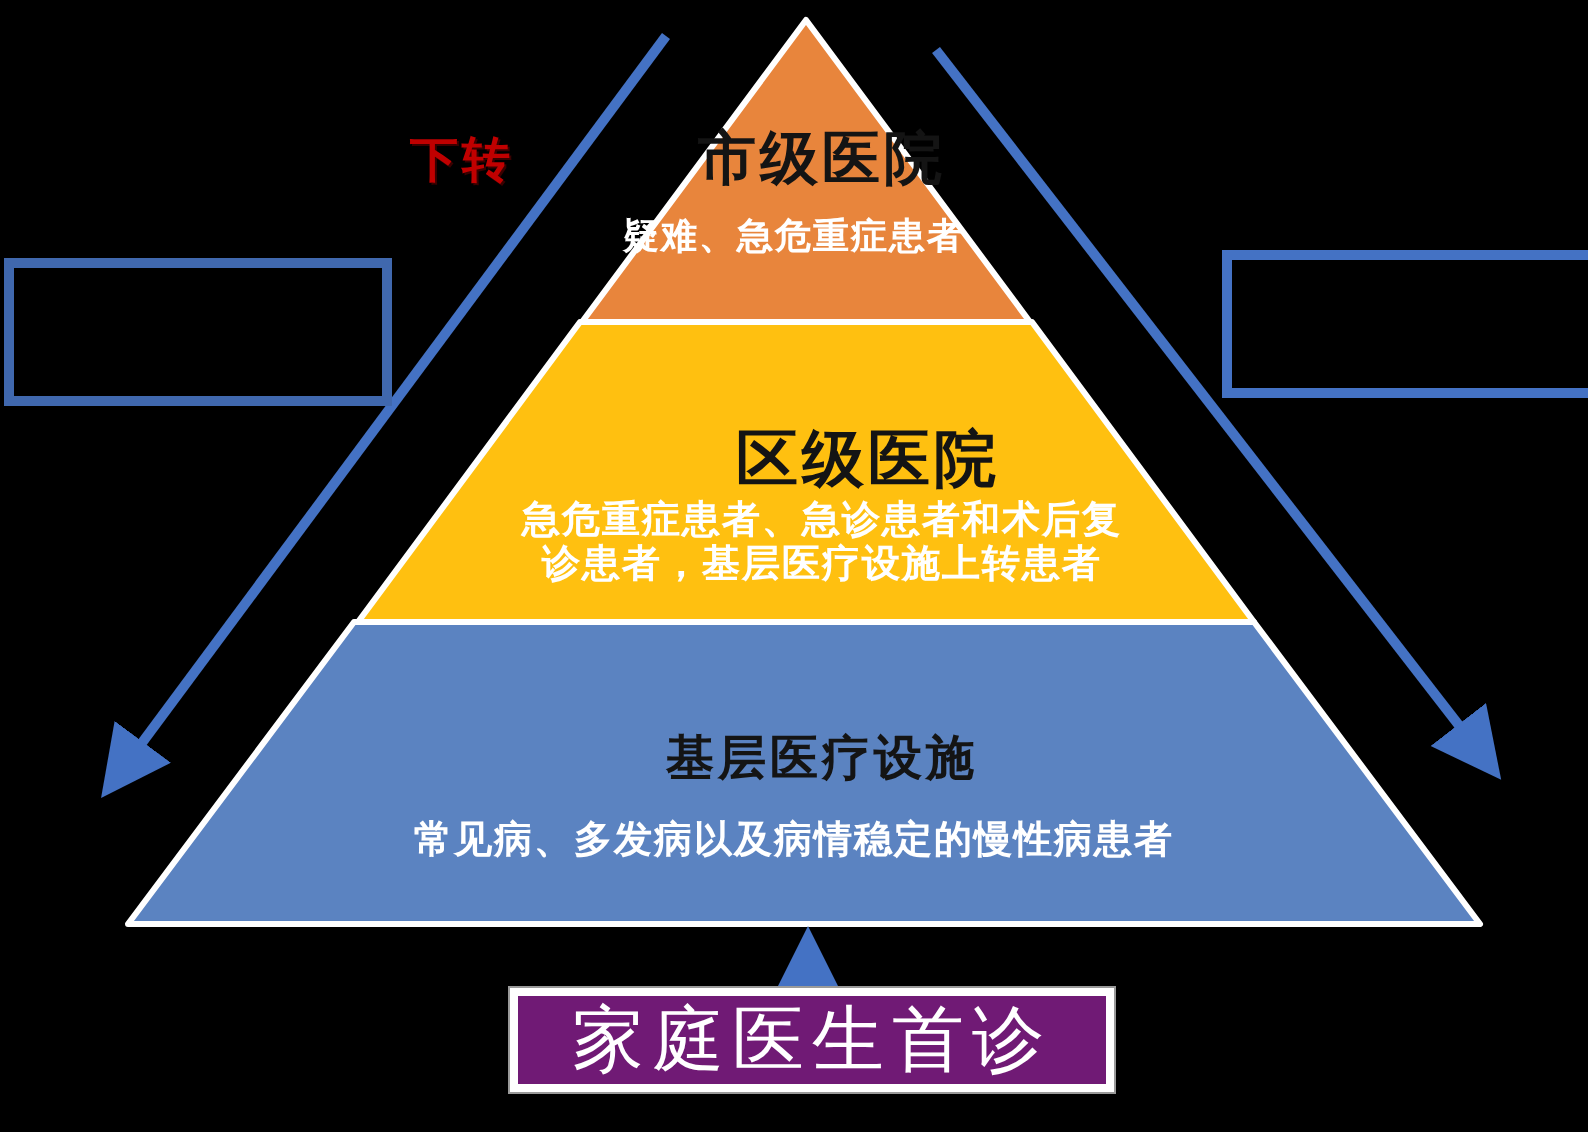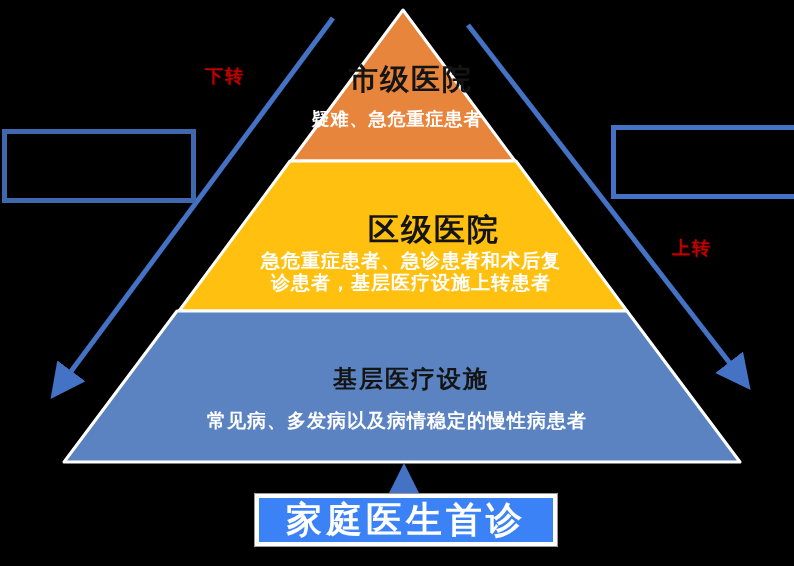--- a/index.html
+++ b/index.html
@@ -24,45 +24,45 @@
     letter-spacing:1px;
   }
   #t1-title{top:60px;font-size:29px;}
   #t1-sub{top:108px;font-size:18px;line-height:21px;}
   #t2-title{top:209px;font-size:31px;padding-left:46px;}
   #t2-sub{top:249px;padding-left:28px;}
   #t3-title{top:363px;font-size:24px;}
   #t3-sub{top:409px;}
   .transfer-label{
     position:absolute;
-    color:#C00000;font-size:18px;font-weight:bold;
+    color:#C00000;font-size:24px;font-weight:bold;
     letter-spacing:2px;
     text-shadow:1px 1px 0 #3a0000;
   }
   #down-label{left:205px;top:64px;}
   #up-label{left:672px;top:236px;}
   .side-box{
     position:absolute;background:transparent;
   }
   #left-box{
     left:2px;top:129px;width:184px;height:64px;
     border:5px solid #4068AE;
   }
   #right-box{
     left:611px;top:125px;width:178px;height:64px;
     border:5px solid #4472C4;
   }
   #family-box{
     position:absolute;
     left:255px;top:494px;width:294px;height:44px;
-    background:#3b82f6;
+    background:#701a75;
     border:4px solid #ffffff;
     box-shadow:0 0 0 1px #9a9a9a;
     display:flex;align-items:center;justify-content:center;
-    color:#ffffff;font-size:36px;font-weight:bold;
+    color:#ffffff;font-size:36px;font-weight:normal;
     letter-spacing:4px;
     white-space:nowrap;
   }
 </style>
 </head>
 <body>
 
 <div class="stage">
 
   <svg width="794" height="566" viewBox="0 0 794 566">
@@ -95,21 +95,20 @@
     <div>急危重症患者、急诊患者和术后复</div>
     <div>诊患者，基层医疗设施上转患者</div>
   </div>
 
   <div class="tier-title" id="t3-title">基层医疗设施</div>
   <div class="tier-sub" id="t3-sub">
     <div>常见病、多发病以及病情稳定的慢性病患者</div>
   </div>
 
   <div class="transfer-label" id="down-label">下转</div>
-  <div class="transfer-label" id="up-label">上转</div>
 
   <div class="side-box" id="left-box"></div>
   <div class="side-box" id="right-box"></div>
 
   <div id="family-box">
     <span>家庭医生首诊</span>
   </div>
 
 </div>
 

